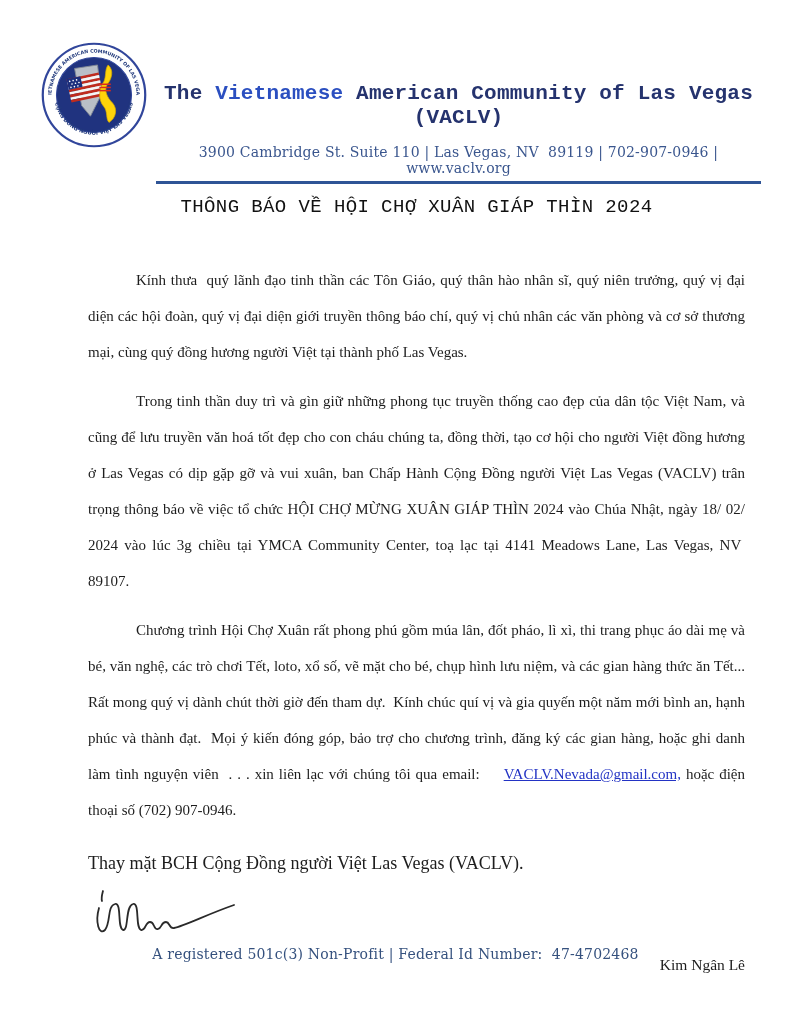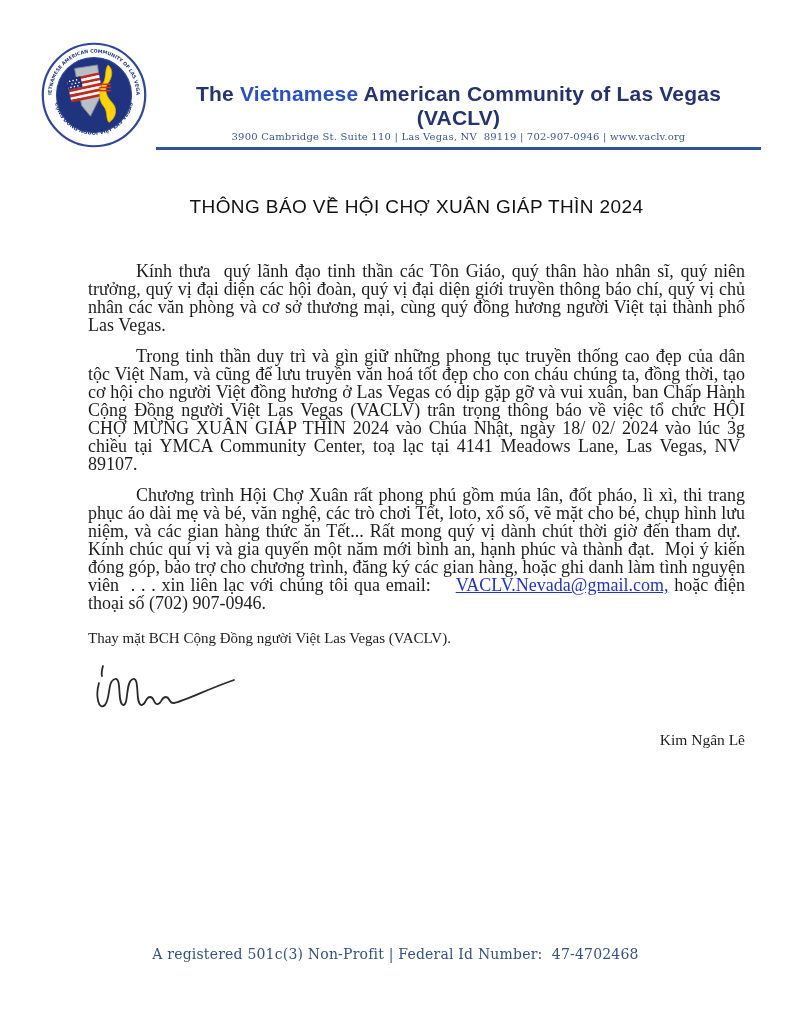--- a/index.html
+++ b/index.html
@@ -11,41 +11,41 @@
   html,body{background:#e8e8e8;}
   .page{
     width:791px;height:1023px;position:relative;background:#ffffff;
     margin:0 auto;font-family:"Liberation Serif",serif;overflow:hidden;
   }
   
   .letterhead{position:absolute;left:38px;top:42px;right:30px;display:flex;align-items:flex-start;}
   .seal{flex:0 0 auto;}
   .head-text{flex:1 1 auto;padding-top:40px;margin-left:6px;}
   .org-name{
-    font-family:Liberation Sans, sans-serif;font-weight:700;font-size:21px;
+    font-family:Liberation Mono, monospace;font-weight:700;font-size:21px;
     color:var(--navy);text-align:center;letter-spacing:0.2px;line-height:1.15;
   }
   .org-name .hl{color:var(--accent_blue);}
   .address{
-    font-family:"DejaVu Serif",serif;font-size:10px;color:var(--steel_blue);
-    text-align:center;margin-top:1px;letter-spacing:0.2px;
+    font-family:"DejaVu Serif",serif;font-size:14px;color:var(--steel_blue);
+    text-align:center;margin-top:14px;letter-spacing:0.2px;
   }
   .rule{border-bottom:3px solid var(--rule_blue);margin-top:5px;}
   
   main{position:absolute;left:88px;top:196px;width:657px;}
   h1{
     font-size:19px;font-weight:400;text-align:center;color:#111;
-    letter-spacing:0.4px;margin:0 0 44px 0;font-family:Liberation Sans, sans-serif;
+    letter-spacing:0.4px;margin:0 0 44px 0;font-family:Liberation Mono, monospace;
   }
   .para{
-    font-size:18px;line-height:18px;color:var(--body_text);
+    font-size:15px;line-height:36px;color:var(--body_text);
     text-align:justify;text-indent:48px;margin:0 0 13px 0;
   }
   .para a.email{color:var(--link_blue);text-decoration:underline;margin-left:19px;}
-  .closing{font-size:15px;line-height:26px;color:var(--body_text);margin:13px 0 0 0;}
+  .closing{font-size:18px;line-height:26px;color:var(--body_text);margin:22px 0 0 0;}
   .signature{margin:8px 0 0 2px;}
   .signer{font-size:15.5px;color:var(--body_text);margin:6px 0 0 0;text-align:right;}
   
   footer{
     position:absolute;left:0;right:0;top:946px;text-align:center;
     font-family:"DejaVu Serif",serif;font-size:14px;color:var(--footer_blue);
     letter-spacing:0.2px;
   }
 </style>
 </head>

